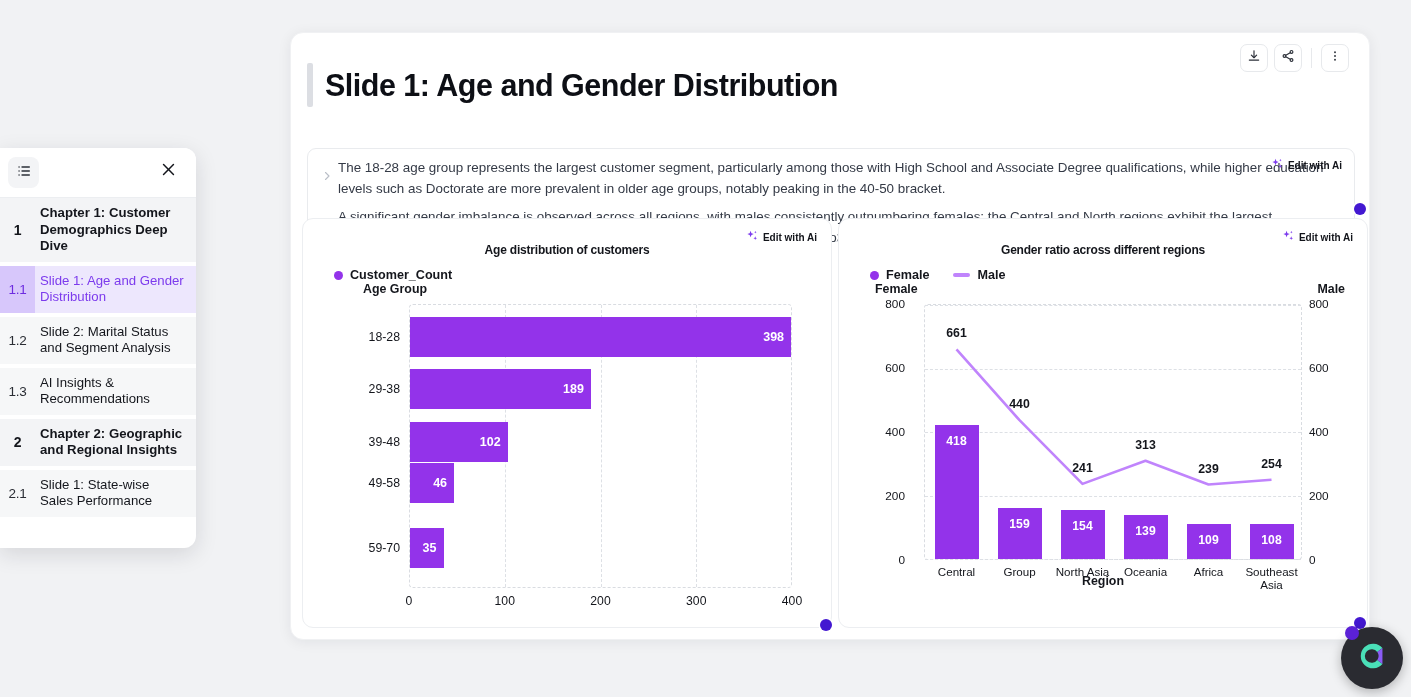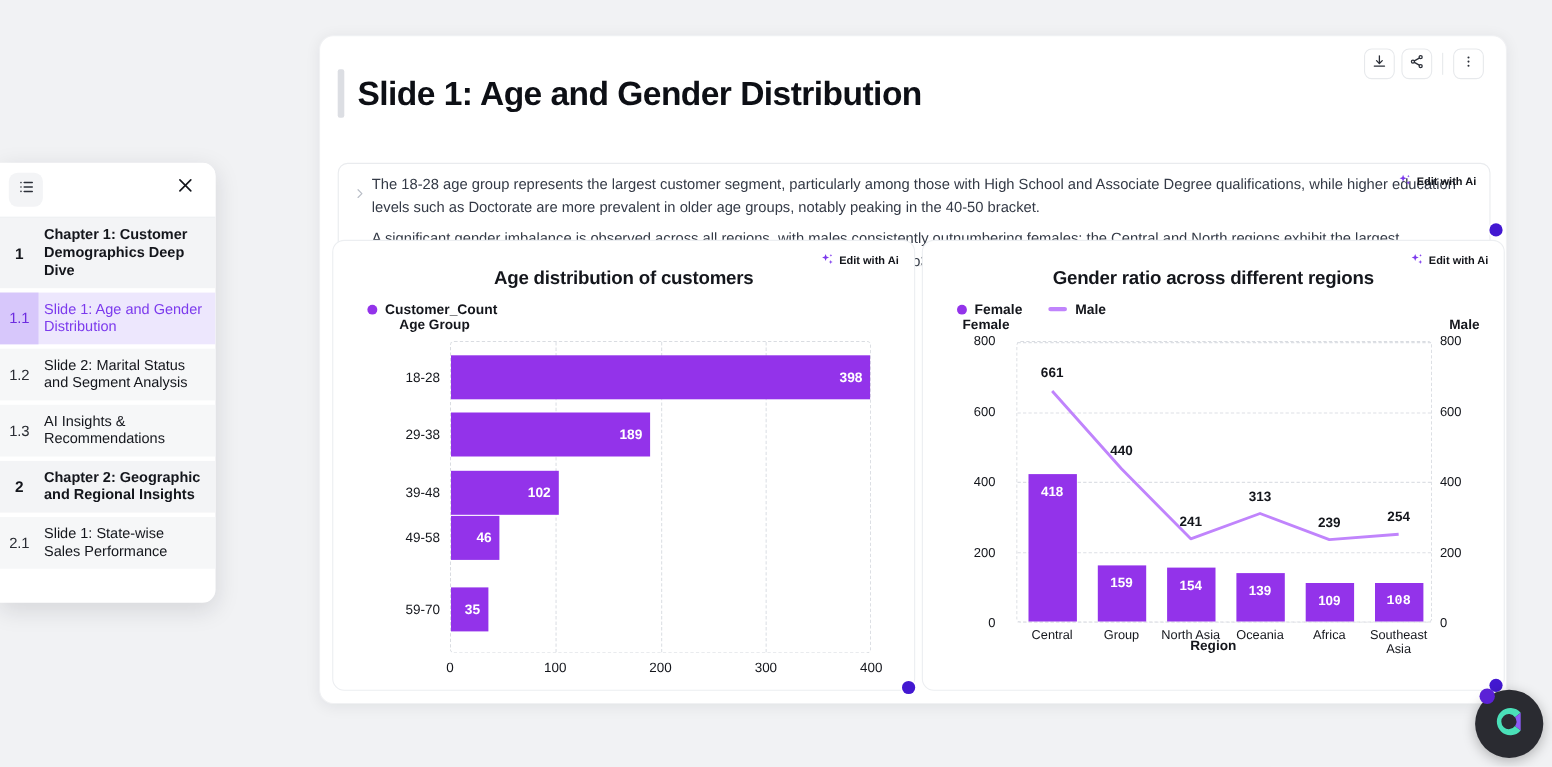--- a/index.html
+++ b/index.html
@@ -100,21 +100,21 @@
 
   
   .chart-panel {
     position: absolute; top: 218px; height: 410px;
     background: #fff; border: 1px solid #eceef1; border-radius: 11px;
   }
   .cp-left { left: 302px; width: 530px; }
   .cp-right { left: 838px; width: 530px; }
   .cp-edit { right: 14px; top: 10px; }
   .cp-title {
-    text-align: center; font-size: 17px; font-weight: 700; color: #14161c;
+    text-align: center; font-size: 12px; font-weight: 700; color: #14161c;
     margin-top: 24px; letter-spacing: -.2px;
   }
   .cp-legend { display: flex; align-items: flex-start; gap: 24px; padding: 11px 0 0 31px; }
   .lg-item { display: flex; align-items: center; gap: 7px; font-size: 12.6px; font-weight: 700; color: #14161c; }
   .lg-dot { width: 9px; height: 9px; border-radius: 50%; }
   .lg-line { width: 17px; height: 4px; border-radius: 2px; }
 
   .plot-wrap { position: relative; width: 100%; height: 300px; }
   .ax-title { position: absolute; font-size: 12.4px; font-weight: 700; color: #14161c; }
 
@@ -365,21 +365,21 @@
             </div>
             <div class="vbar" style="left: 135.5px; width: 44px; height: 49.28px;">
               <span>154</span>
             </div>
             <div class="vbar" style="left: 198.5px; width: 44px; height: 44.48px;">
               <span>139</span>
             </div>
             <div class="vbar" style="left: 261.5px; width: 44px; height: 34.88px;">
               <span>109</span>
             </div>
-            <div class="vbar" style="left: 324.5px; width: 44px; height: 34.56px; font-family: Liberation Mono, monospace;">
+            <div class="vbar" style="left: 324.5px; width: 44px; height: 34.56px;">
               <span>108</span>
             </div>
           </div>
         <svg id="maleline" width="378" height="256" style="position:absolute;left:0;top:0;overflow:visible">
             <polyline points="31.5,44.47999999999999 94.5,115.19999999999999 157.5,178.88 220.5,155.84 283.5,179.51999999999998 346.5,174.72" fill="none" stroke="#c084fc" stroke-width="2.6" stroke-linejoin="round"></polyline>
           </svg>
         <div id="ptlabels">
             <div class="pt-lbl" style="left: 31.5px; top: 35.48px;">661</div>
             <div class="pt-lbl" style="left: 94.5px; top: 106.2px;">440</div>
             <div class="pt-lbl" style="left: 157.5px; top: 169.88px;">241</div>

